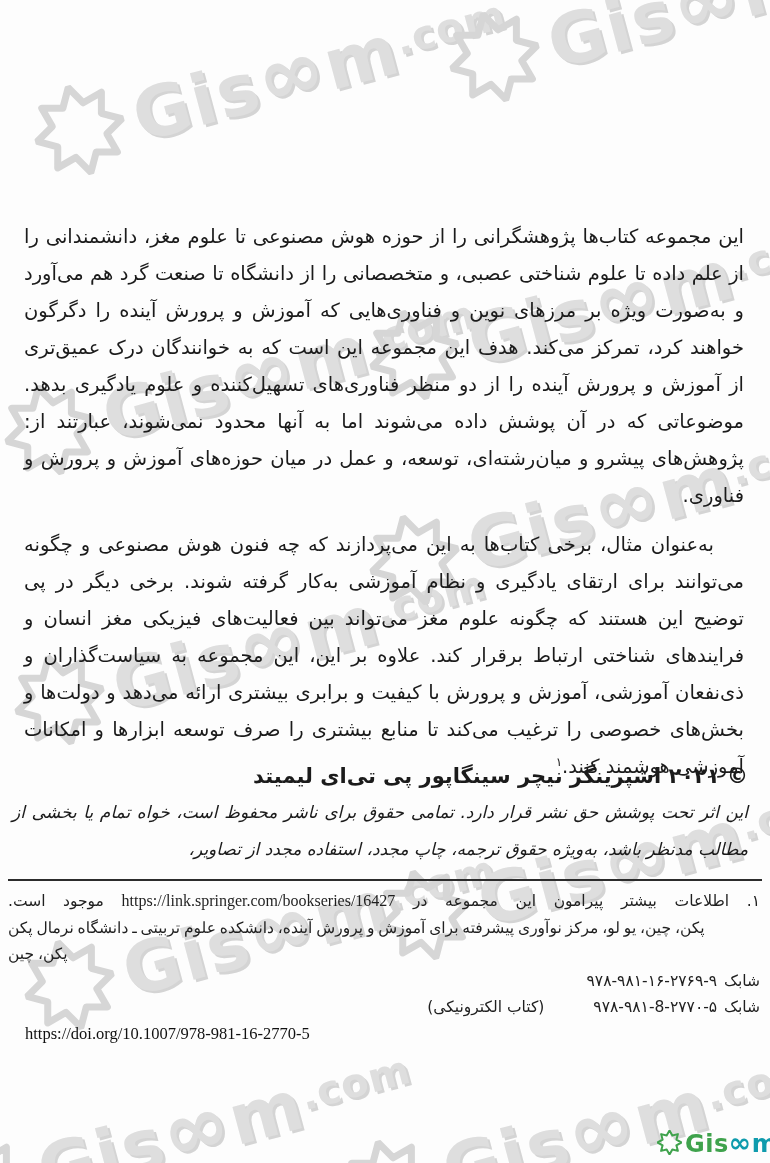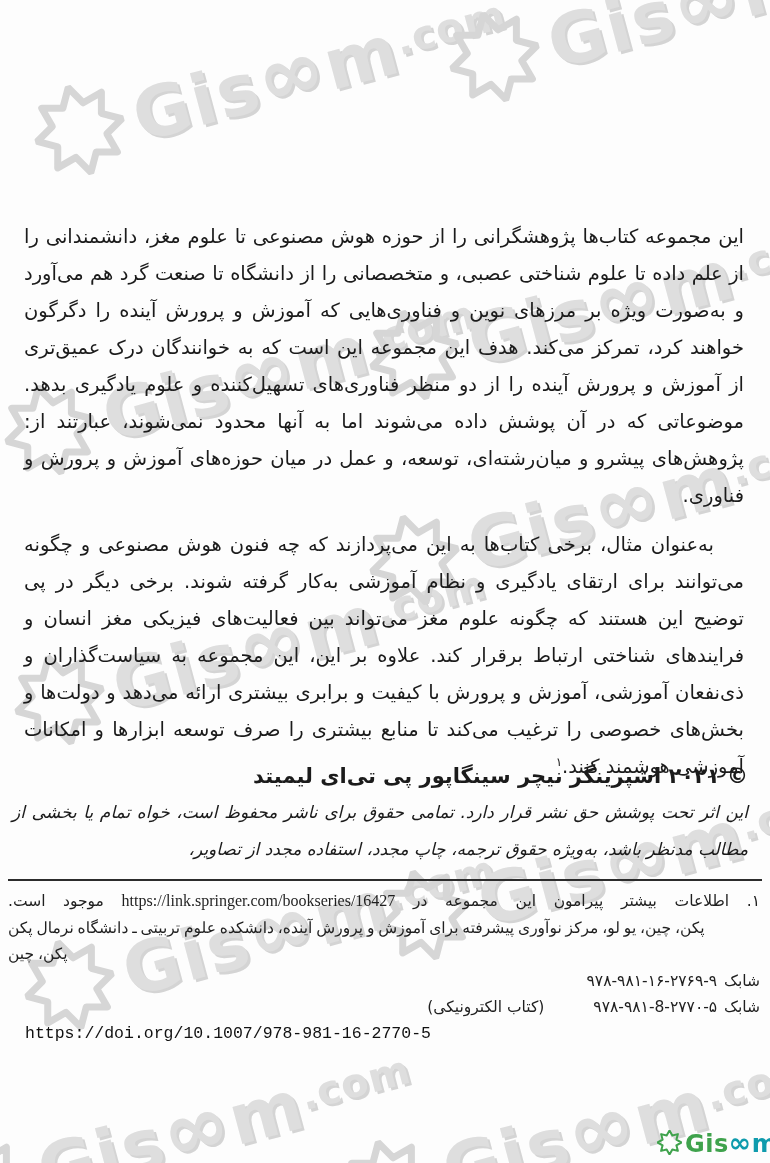--- a/index.html
+++ b/index.html
@@ -58,21 +58,21 @@
   }
   .fn-just { text-align:justify; text-align-last:justify; }
   .fn-line .url { font-family:"Liberation Serif", serif; font-size:16px;margin-top:8px; }
   .fn-plain { text-align:left;font-family:Liberation Serif, serif; }
   .isbn { text-align:right; }
   .isbn .isbn-num { padding:0 2px;margin-left:42px; }
 
   .doi {
     position:absolute; top:1024px; left:25px; z-index:1;
     direction:ltr;
-    font-family:Liberation Mono, monospace; font-size:16.5px; color:#111;
+    font-family:Liberation Serif, serif; font-size:16.5px; color:#111;
     text-decoration:none;
   }
 
   
   .brand {
     position:absolute; top:1127px; left:657px; z-index:2;
     display:flex; align-items:center; gap:3px;
   }
   .brand svg { width:25px; height:25px; display:block; }
   .brand-text { font-size:24px; font-weight:bold; letter-spacing:.5px; }

